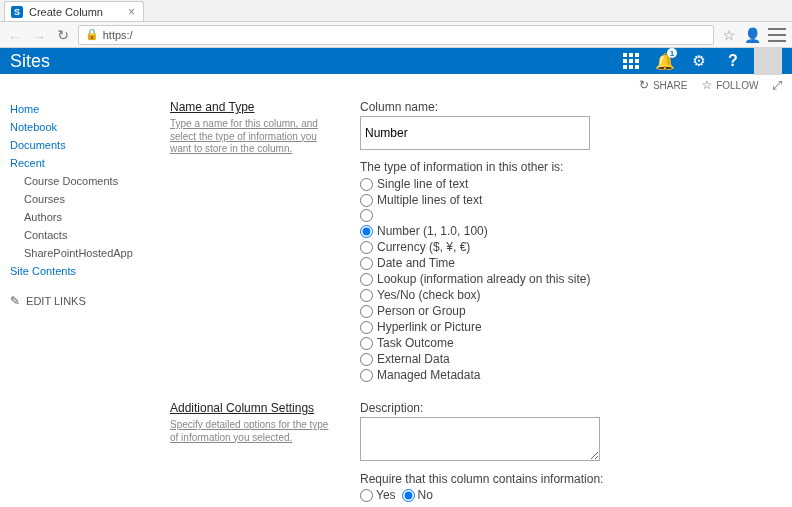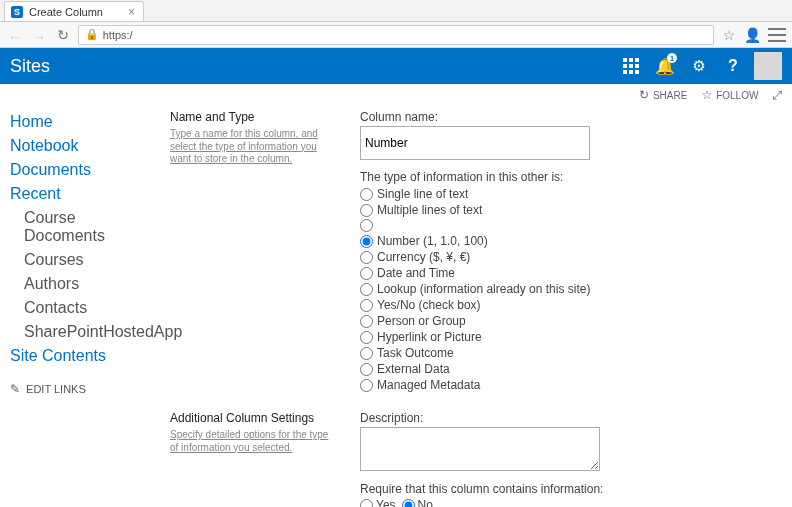--- a/index.html
+++ b/index.html
@@ -15,49 +15,49 @@
   .nav-btn { width: 18px; height: 18px; color: #777; display: flex; align-items: center; justify-content: center; font-size: 14px; cursor: pointer; }
   .nav-btn.disabled { color: #ccc; }
   .url-box { flex: 1; height: 20px; border: 1px solid #ccc; background: #fff; border-radius: 2px; display: flex; align-items: center; padding: 0 6px; font-size: 11px; color: #555; }
   .lock { color: #3a9d3a; margin-right: 4px; font-size: 11px; }
   .chrome-right { display: flex; align-items: center; gap: 6px; color: #888; }
   .star-btn, .wrench-btn { width: 18px; height: 18px; font-size: 14px; display: flex; align-items: center; justify-content: center; }
   .hamburger { width: 18px; height: 14px; display: flex; flex-direction: column; justify-content: space-between; }
   .hamburger span { height: 2px; background: #777; width: 100%; }
 
   
-  .suite-bar { height: 36px; background: #0072c6; display: flex; align-items: center; color: #fff; padding: 0 10px; }
+  .suite-bar { height: 26px; background: #0072c6; display: flex; align-items: center; color: #fff; padding: 0 10px; }
   .suite-title { font-size: 18px; font-weight: 300; }
   .suite-spacer { flex: 1; }
   .suite-btn { width: 34px; height: 34px; display: flex; align-items: center; justify-content: center; cursor: pointer; position: relative; }
   .app-launcher { display: grid; grid-template-columns: repeat(3, 4px); grid-template-rows: repeat(3, 4px); gap: 2px; }
   .app-launcher span { background: #fff; }
   .notif-bell { font-size: 16px; }
   .notif-badge { position: absolute; top: 4px; right: 5px; background: #fff; color: #0072c6; font-size: 8px; font-weight: bold; width: 10px; height: 10px; border-radius: 50%; display: flex; align-items: center; justify-content: center; }
   .gear { font-size: 15px; }
   .help-q { font-size: 16px; font-weight: bold; }
   .avatar { width: 28px; height: 28px; background: #d8d8d8; border-radius: 0; margin-left: 4px; }
 
   
   .action-row { height: 22px; display: flex; align-items: center; justify-content: flex-end; padding: 0 10px; gap: 14px; font-size: 10px; color: #666; }
   .action-row .act { display: flex; align-items: center; gap: 4px; cursor: pointer; }
   .act-icon { font-size: 12px; }
 
   
   .main { display: flex; padding: 4px 10px 10px 10px; gap: 10px; }
   .leftnav { width: 150px; flex-shrink: 0; }
-  .leftnav a { display: block; color: #0072c6; font-size: 16px; padding: 3px 0; text-decoration: none; cursor: pointer; }
+  .leftnav a { display: block; color: #0072c6; font-size: 11px; padding: 3px 0; text-decoration: none; cursor: pointer; }
   .leftnav .sub a { padding-left: 14px; color: #555; }
   .leftnav .edit-links { margin-top: 14px; display: flex; align-items: center; gap: 6px; color: #555; font-size: 11px; cursor: pointer; }
   .pencil { font-size: 12px; }
 
   .content { flex: 1; display: flex; flex-direction: column; }
   .section { display: flex; gap: 30px; margin-bottom: 18px; }
   .sec-left { width: 160px; flex-shrink: 0; }
-  .sec-title { font-size: 12px; color: #222; margin-bottom: 4px; }
+  .sec-title { font-size: 12px; color: #222; margin-bottom: 4px; text-decoration: underline; }
   .sec-desc { font-size: 10px; color: #888; line-height: 1.25; text-decoration: underline; }
   .sec-right { flex: 1; }
 
   .field-label { font-size: 12px; color: #444; margin-bottom: 2px; }
   .text-input { width: 230px; height: 20px; border: 1px solid #ababab; padding: 16px 4px; font-size: 12px; margin-bottom: 10px; }
   .textarea { width: 240px; height: 44px; border: 1px solid #ababab; resize: both; font-size: 12px; padding: 2px 4px; margin-bottom: 8px; }
 
   .radio-list { display: flex; flex-direction: column; gap: 0; justify-content: space-between; }
   .radio-item { display: flex; align-items: center; font-size: 12px; color: #444; padding: 1px 0; }
   .radio-item input { margin-right: 4px; }

